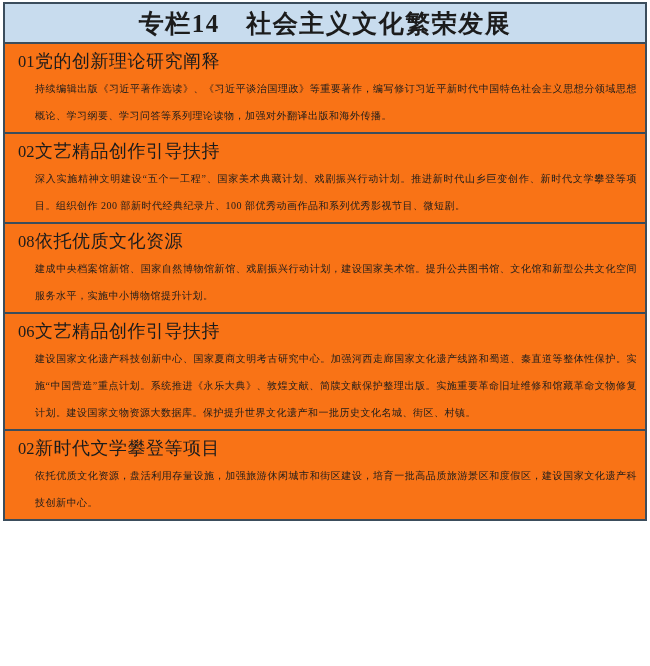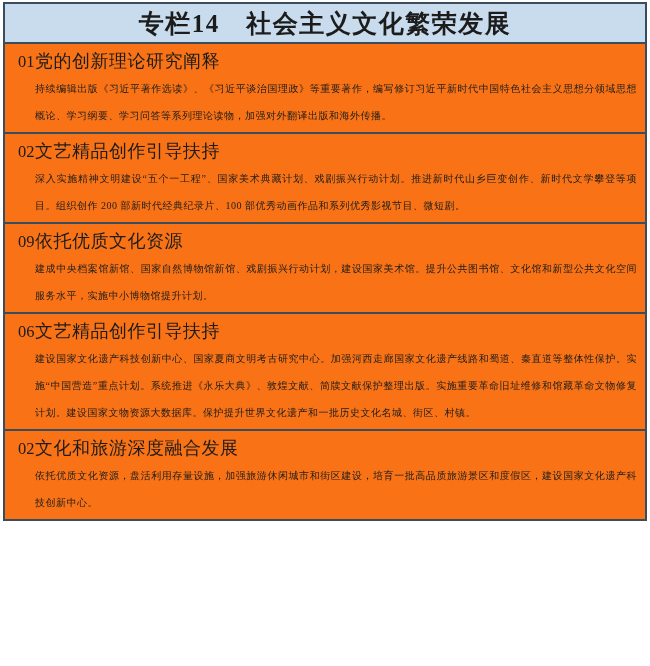--- a/index.html
+++ b/index.html
@@ -79,31 +79,31 @@
       <div class="item-body">持续编辑出版《习近平著作选读》、《习近平谈治国理政》等重要著作，编写修订习近平新时代中国特色社会主义思想分领域思想概论、学习纲要、学习问答等系列理论读物，加强对外翻译出版和海外传播。</div>
     </section>
 
     <section class="item">
       <span class="num">02</span>
       <div class="item-title">文艺精品创作引导扶持</div>
       <div class="item-body">深入实施精神文明建设“五个一工程”、国家美术典藏计划、戏剧振兴行动计划。推进新时代山乡巨变创作、新时代文学攀登等项目。组织创作 200 部新时代经典纪录片、100 部优秀动画作品和系列优秀影视节目、微短剧。</div>
     </section>
 
     <section class="item">
-      <span class="num">09</span>
+      <span class="num">08</span>
       <div class="item-title">依托优质文化资源</div>
       <div class="item-body">建成中央档案馆新馆、国家自然博物馆新馆、戏剧振兴行动计划，建设国家美术馆。提升公共图书馆、文化馆和新型公共文化空间服务水平，实施中小博物馆提升计划。</div>
     </section>
 
     <section class="item">
       <span class="num">06</span>
       <div class="item-title">文艺精品创作引导扶持</div>
       <div class="item-body">建设国家文化遗产科技创新中心、国家夏商文明考古研究中心。加强河西走廊国家文化遗产线路和蜀道、秦直道等整体性保护。实施“中国营造”重点计划。系统推进《永乐大典》、敦煌文献、简牍文献保护整理出版。实施重要革命旧址维修和馆藏革命文物修复计划。建设国家文物资源大数据库。保护提升世界文化遗产和一批历史文化名城、街区、村镇。</div>
     </section>
 
     <section class="item">
       <span class="num">02</span>
-      <div class="item-title">文化和旅游深度融合发展</div>
+      <div class="item-title">新时代文学攀登等项目</div>
       <div class="item-body">依托优质文化资源，盘活利用存量设施，加强旅游休闲城市和街区建设，培育一批高品质旅游景区和度假区，建设国家文化遗产科技创新中心。</div>
     </section>
 
   </div>
 </div>
 
 </body></html>

